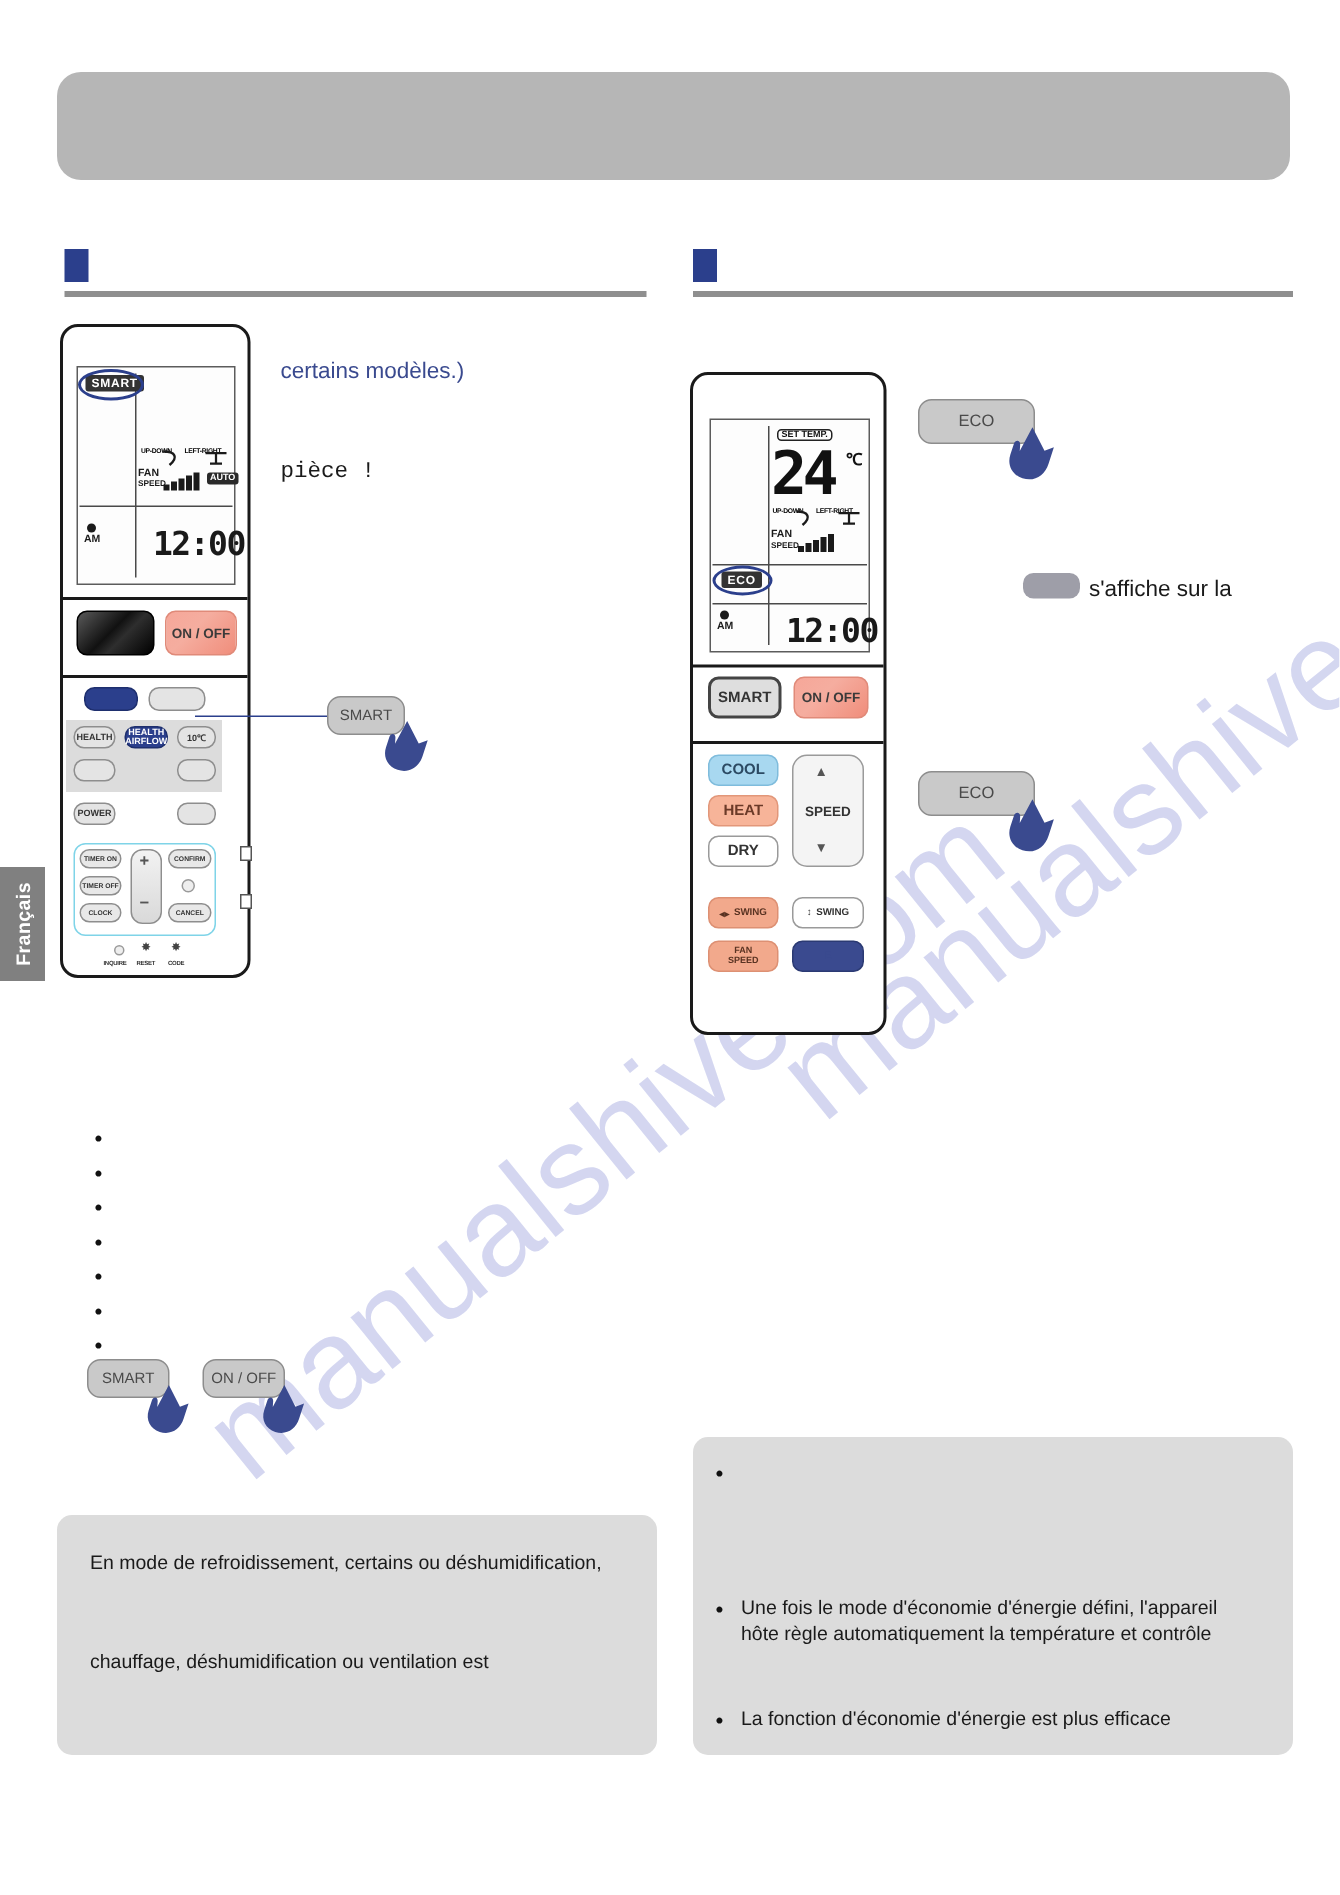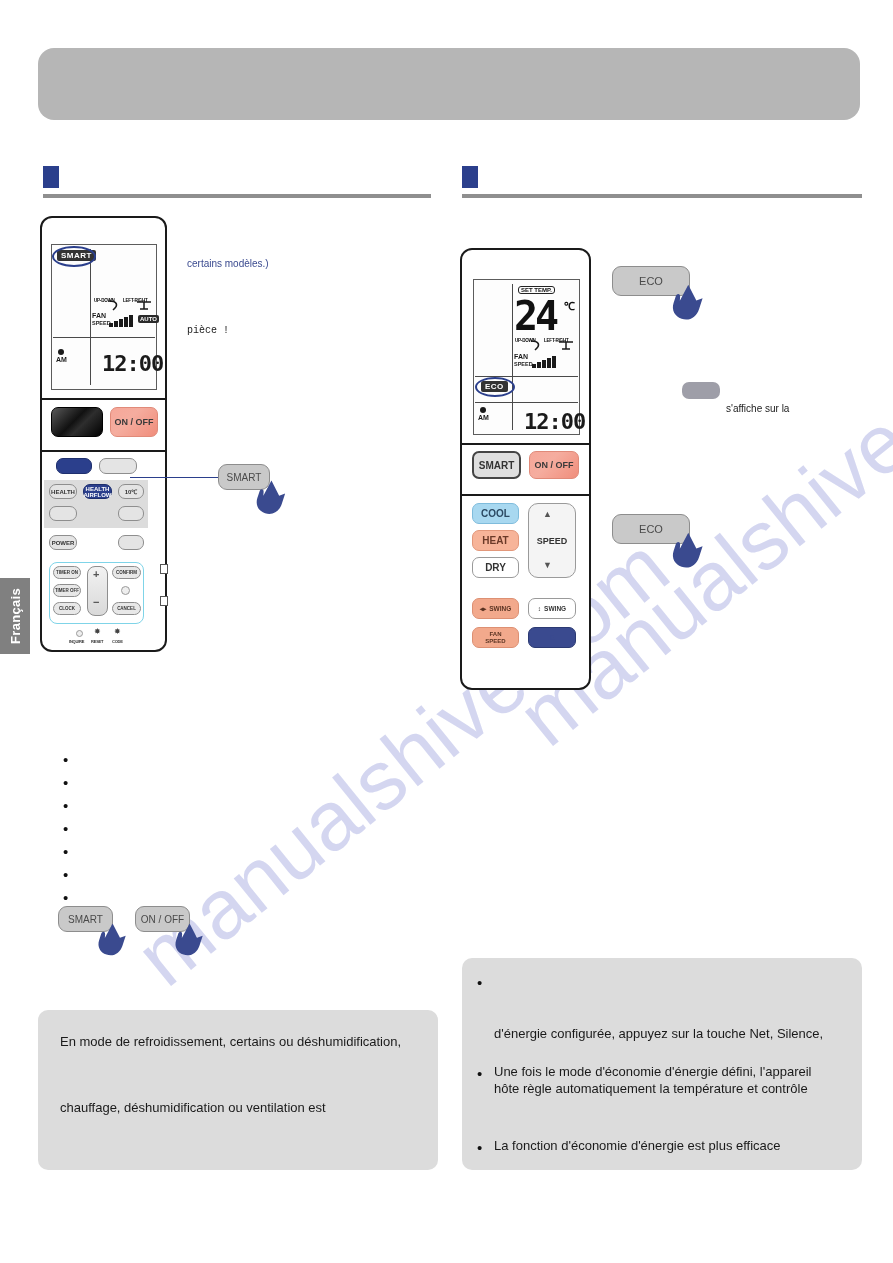--- a/index.html
+++ b/index.html
@@ -177,22 +177,22 @@
     color:#4a4a4a; font-size:11px; font-weight:400;
     font-family:"Liberation Sans", sans-serif;
   }
   .hand { position:absolute; }
 
   
   .connector { position:absolute; background:#2b3f8c; height:1px; z-index:7; }
 
   
   .txt {
-    position:absolute; color:#1a1a1a; font-size:10px; line-height:17px;
-    font-family:"Liberation Sans", sans-serif; z-index:8;margin-top:16px;
+    position:absolute; color:#1a1a1a; font-size:15px; line-height:17px;
+    font-family:"Liberation Sans", sans-serif; z-index:8;
   }
   .txt-blue { color:#3a4a8f; }
 
   
   .bullets { position:absolute; z-index:8; }
   .bullets li {
     list-style:none; position:relative; height:23px;
   }
   .bullets li::before {
     content:"\2022"; position:absolute; left:0; top:0;
@@ -449,21 +449,20 @@
 
   <div class="notebox note-left"></div>
   <div class="note-line" style="left:60px; top:1033px; width:370px;">En mode de refroidissement, certains ou déshumidification,</div>
   <div class="note-line" style="left:60px; top:1063px; width:370px;"></div>
   <div class="note-line" style="left:60px; top:1099px; width:370px;">chauffage, déshumidification ou ventilation est</div>
 
   <div class="notebox note-right"></div>
 
   <div class="note-bullet" style="left:477px; top:975px;">•</div>
   <div class="note-line" style="left:494px; top:972px; width:360px;"></div>
-  <div class="note-line" style="left:494px; top:1025px; width:360px;">d'énergie configurée, appuyez sur la touche Net, Silence,</div>
 
   <div class="note-bullet" style="left:477px; top:1066px;">•</div>
   <div class="note-line" style="left:494px; top:1080px; width:360px;">hôte règle automatiquement la température et contrôle</div>
   <div class="note-line" style="left:494px; top:1063px; width:360px;">Une fois le mode d'économie d'énergie défini, l'appareil</div>
 
   <div class="note-bullet" style="left:477px; top:1140px;">•</div>
   <div class="note-line" style="left:494px; top:1137px; width:360px;">La fonction d'économie d'énergie est plus efficace</div>
 
 </div>
 

